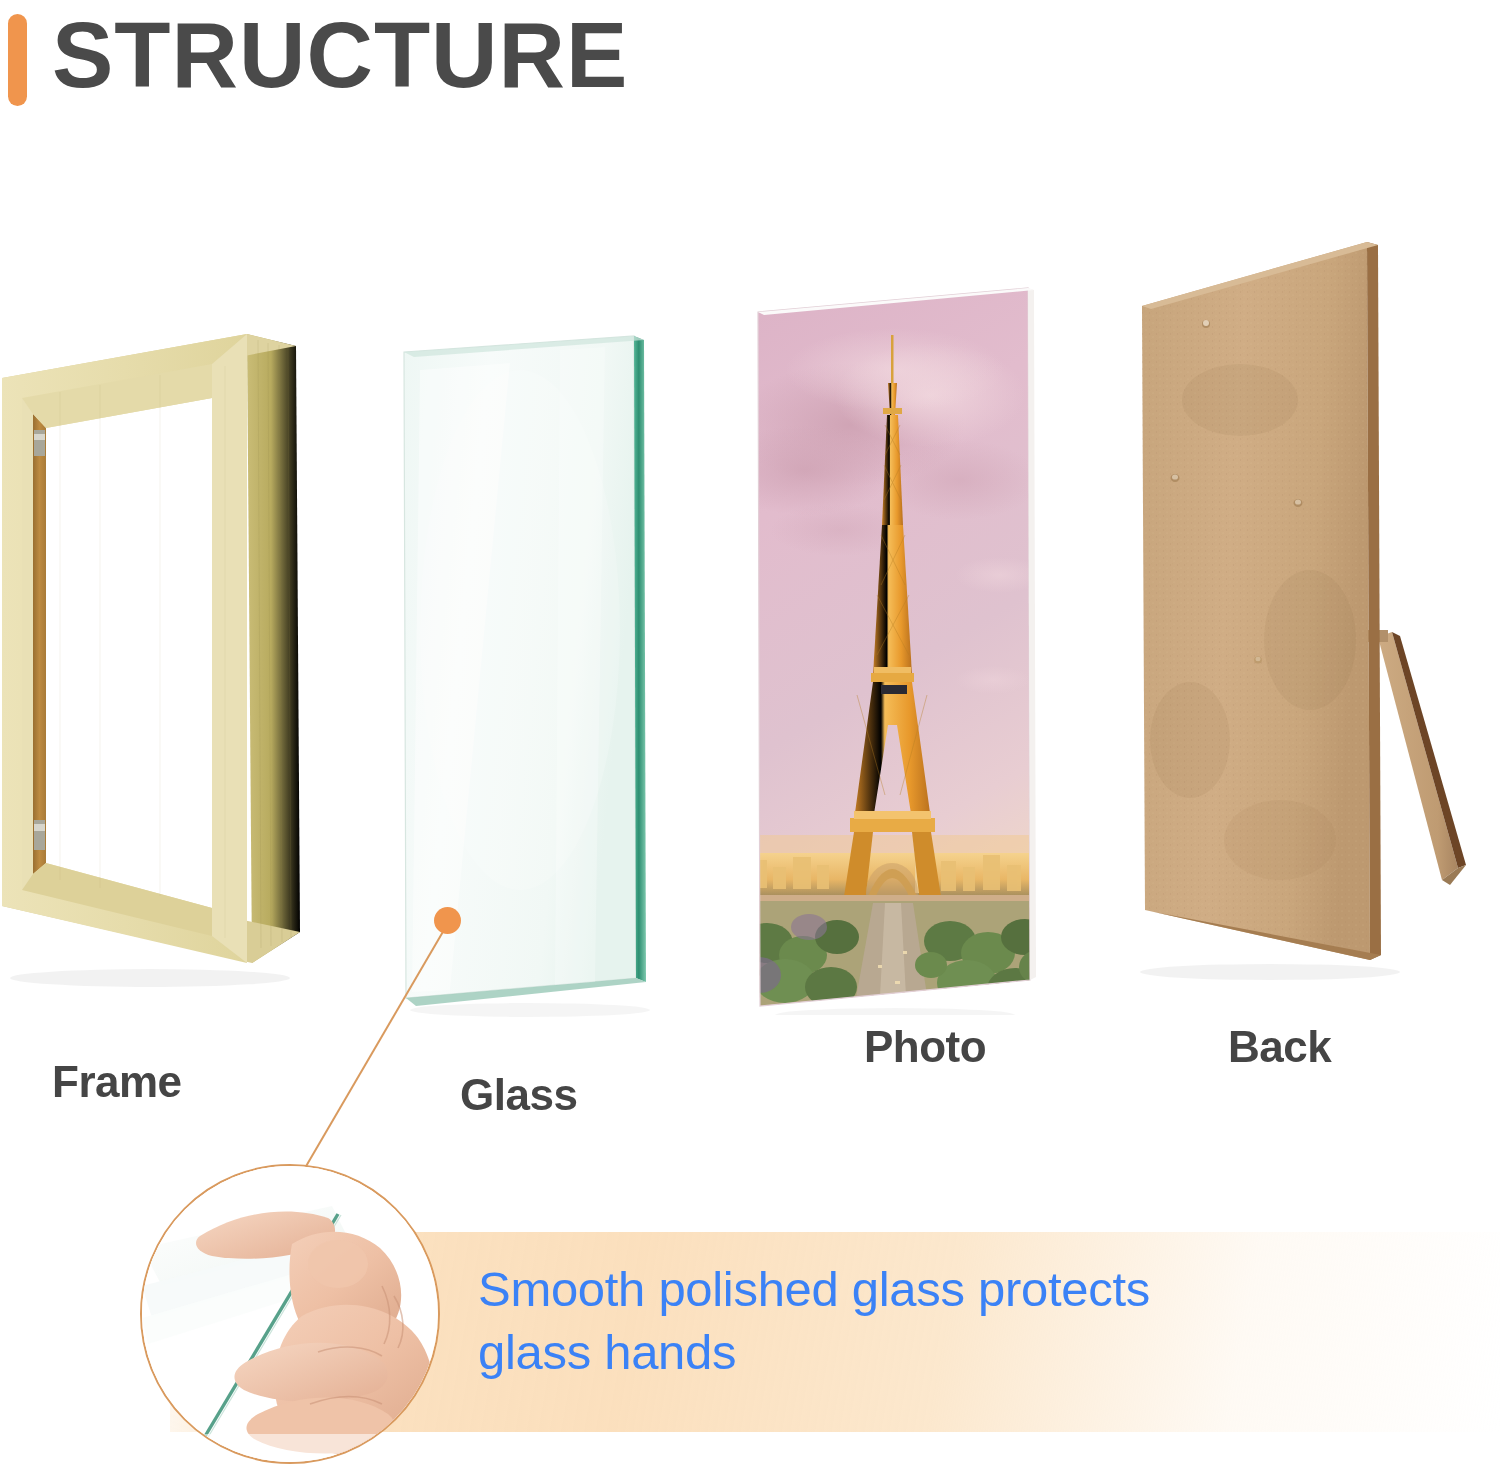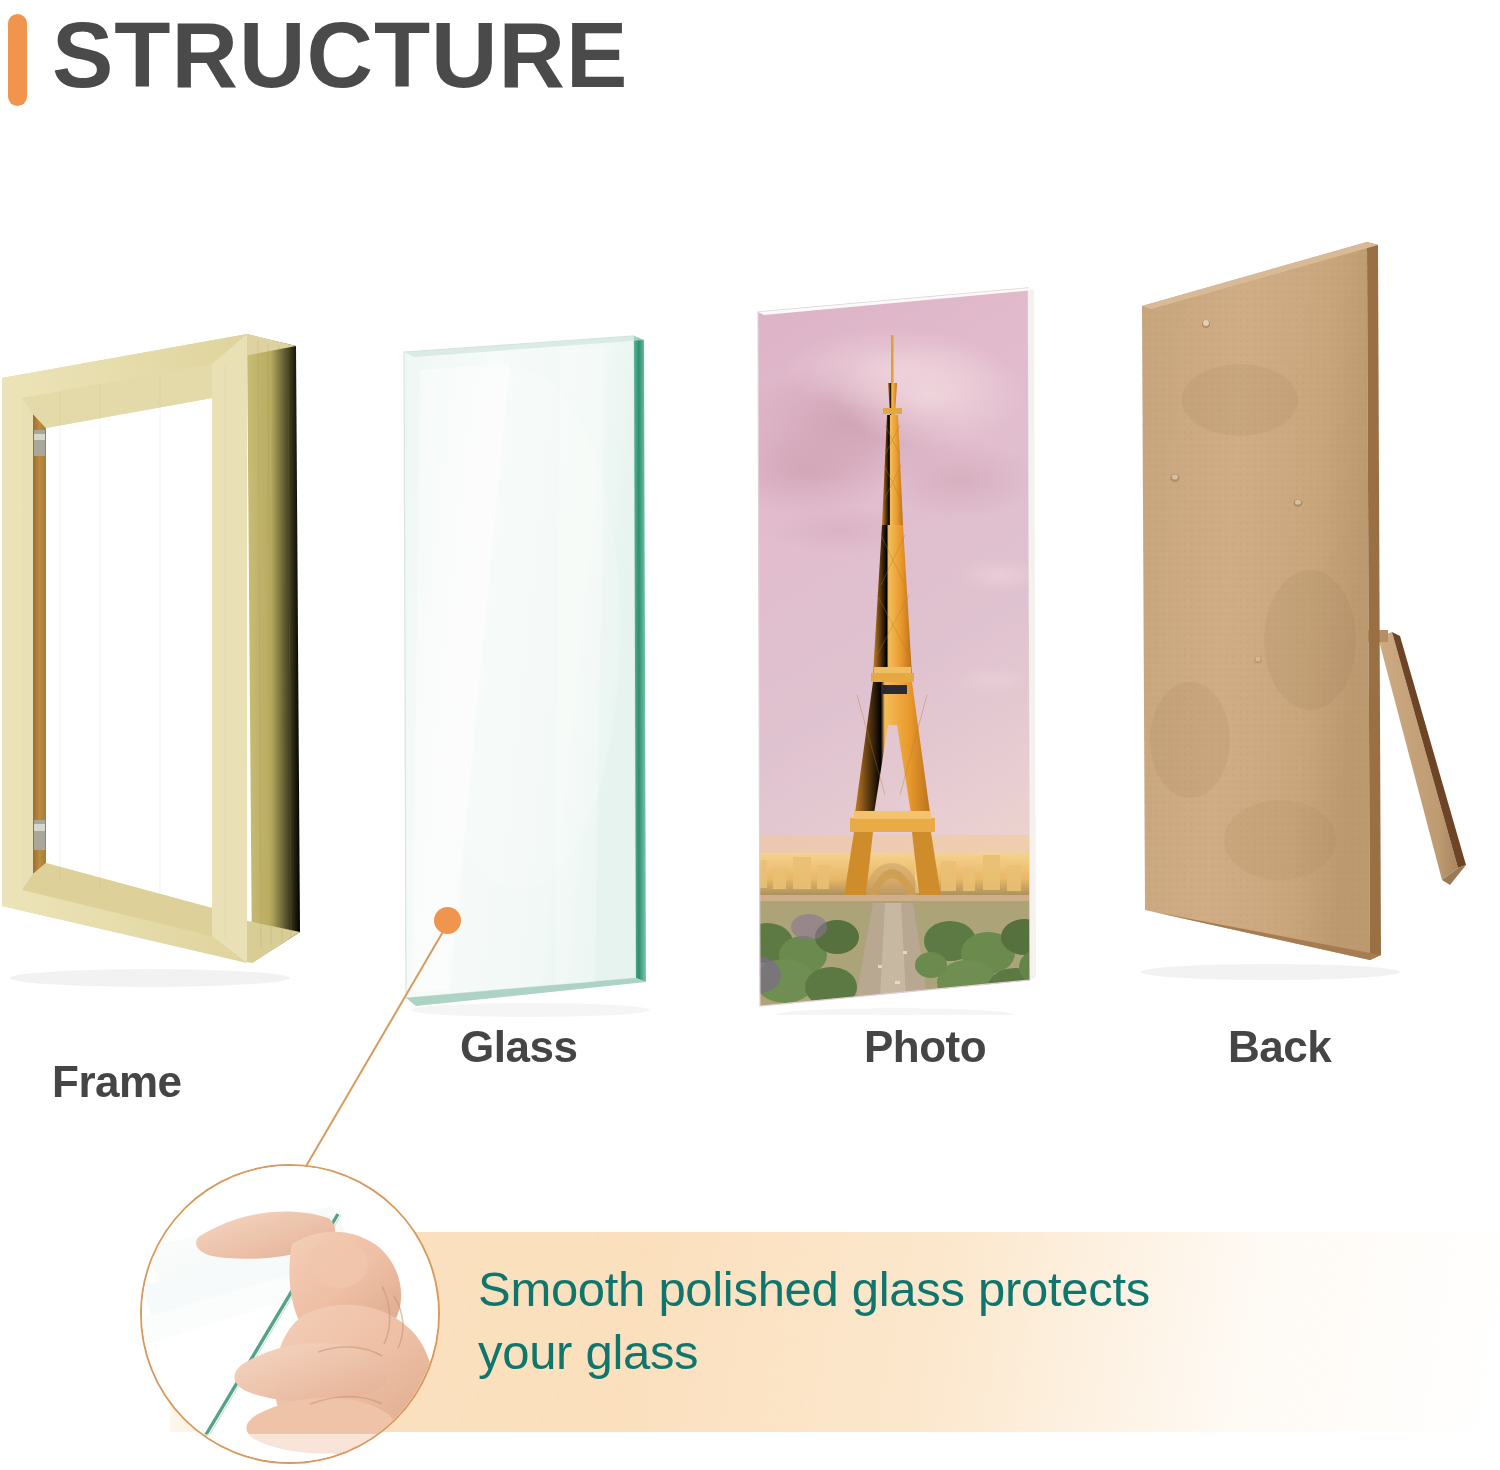--- a/index.html
+++ b/index.html
@@ -69,21 +69,21 @@
   .part-label {
     position: absolute;
     top: 1022px;
     font-size: 44px;
     font-weight: bold;
     color: #454545;
     letter-spacing: -0.5px;
     white-space: nowrap;
   }
   #label-frame { left: 52px; margin-top: 35px; }
-  #label-glass { left: 460px; }
+  #label-glass { left: 460px; margin-top: 48px; }
   #label-photo { left: 864px; }
   #label-back  { left: 1228px; text-align: right; }
 
   
   #callout-dot {
     position: absolute;
     left: 434px; top: 907px;
     width: 27px; height: 27px;
     border-radius: 50%;
     background: #f0954d;
@@ -108,21 +108,21 @@
         rgba(253,240,223,0.35) 80%,
         rgba(255,255,255,0) 100%);
     filter: blur(0.5px);
   }
   #feature-caption {
     position: absolute;
     left: 478px; top: 1258px;
     width: 900px;
     font-size: 49px;
     font-weight: normal;
-    color: #0f766e;
+    color: #3b82f6;
     line-height: 1.28;
     letter-spacing: -0.3px;
   }
 
   
   #hand-inset {
     position: absolute;
     left: 140px; top: 1164px;
     width: 300px; height: 300px;
   }
@@ -457,21 +457,21 @@
 
 <svg id="callout-line">
   <line x1="444" y1="930" x2="305" y2="1168" stroke="#d99a5e" stroke-width="2"></line>
 </svg>
 <div id="callout-dot"></div>
 
 <div id="feature-band"></div>
 
 <div id="feature-caption">
   <div>Smooth polished glass protects</div>
-  <div>your glass</div>
+  <div>glass hands</div>
 </div>
 
 <div id="hand-inset">
   <div id="hand-circle-border">
     <svg id="hand-svg" width="300" height="300" viewBox="0 0 300 300">
       <defs>
         <linearGradient id="gSkin" x1="0.1" y1="0" x2="0.9" y2="1">
           <stop offset="0" stop-color="#f3cdb6"></stop>
           <stop offset="0.45" stop-color="#eec0a5"></stop>
           <stop offset="1" stop-color="#ddA98c" stop-opacity="1"></stop>

